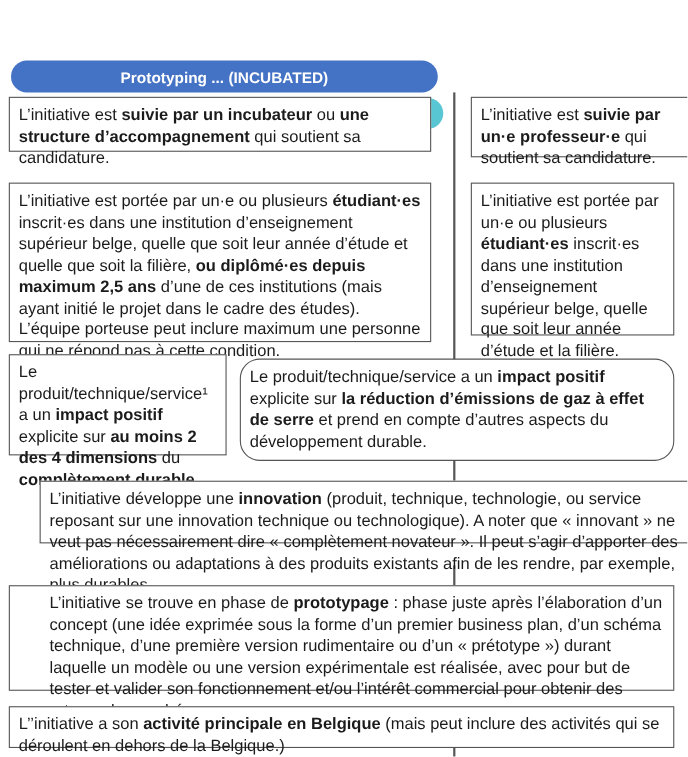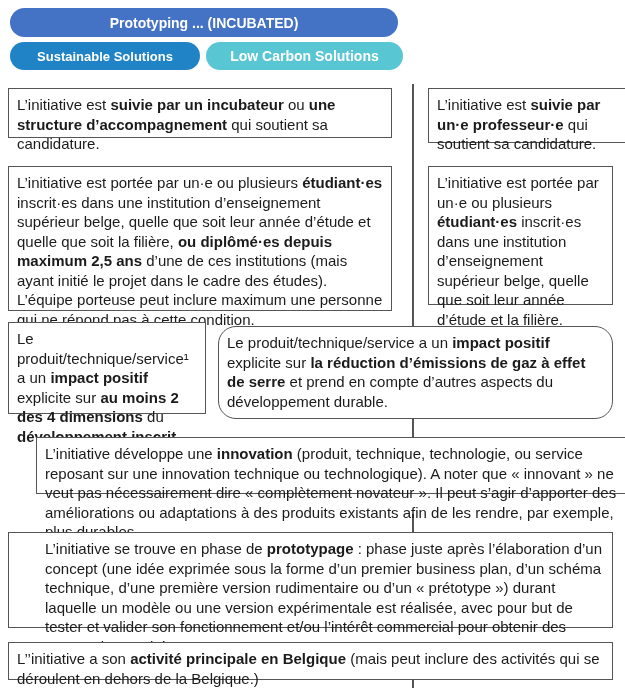--- a/index.html
+++ b/index.html
@@ -5,20 +5,21 @@
   html,body { margin:0; padding:0; background:#ffffff; }
   body { font-family:"Liberation Sans", sans-serif; color:var(--text,#1b1b1b); }
   .canvas {
     position:relative; width:625px; height:688px; background:#ffffff;
     overflow:hidden; margin:0 auto;
   }
   .pill {
     position:absolute; display:flex; align-items:center; justify-content:center;
     color:#ffffff; font-weight:700; text-align:right; box-sizing:border-box;
     white-space:pre-wrap;
+    margin-top:47px;
   }
   .pill-incubated   { left:10px;  top:8px;  width:388px; height:29px; border-radius:15px; background:var(--incubated-pill,#4472c4); font-size:14px; }
   .pill-sustainable { left:10px;  top:42px; width:190px; height:28px; border-radius:14px; background:var(--sustainable-pill,#2083c5); font-size:13px; }
   .pill-lowcarbon   { left:206px; top:42px; width:197px; height:28px; border-radius:14px; background:var(--low-carbon-pill,#59c6d3); font-size:14px; }
   .pill-nonincubated{ left:423px; top:9px;  width:170px; height:64px; border-radius:24px; background:var(--non-incubated-pill,#6cbe3e); font-size:13px; line-height:1.45; }
   .crit {
     position:absolute; box-sizing:border-box; background:#ffffff;
     border:1px solid var(--box-border,#555555);
     padding:6px 8px; font-size:15px; line-height:1.3; color:var(--text,#1b1b1b);
   }
@@ -47,21 +48,21 @@
   <div class="pill pill-sustainable">Sustainable Solutions</div>
   <div class="pill pill-lowcarbon">Low Carbon Solutions</div>
 
   <div class="connector c1"></div>
   <div class="connector c2"></div>
   <div class="connector c3"></div>
   <div class="connector c4"></div>
 
   <div class="crit b-sup-l"><span>L’initiative est </span><b>suivie par un incubateur</b><span> ou </span><b>une structure d’accompagnement</b><span> qui soutient sa candidature.</span></div>
   <div class="crit b-stu-l"><span>L’initiative est portée par un·e ou plusieurs </span><b>étudiant·es</b><span> inscrit·es dans une institution d’enseignement supérieur belge, quelle que soit leur année d’étude et quelle que soit la filière, </span><b>ou diplômé·es depuis maximum 2,5 ans</b><span> d’une de ces institutions (mais ayant initié le projet dans le cadre des études). L’équipe porteuse peut inclure maximum une personne qui ne répond pas à cette condition.</span></div>
-  <div class="crit b-imp-l"><span>Le produit/technique/service¹ a un </span><b>impact positif</b><span> explicite sur </span><b>au moins 2 des 4 dimensions</b><span> du </span><b>développement inscrit</b></div>
+  <div class="crit b-imp-l"><span>Le produit/technique/service¹ a un </span><b>impact positif</b><span> explicite sur </span><b>au moins 2 des 4 dimensions</b><span> du </span><b>complètement durable</b></div>
 
   <div class="crit b-sup-r"><span>L’initiative est </span><b>suivie par un·e professeur·e</b><span> qui soutient sa candidature.</span></div>
   <div class="crit b-stu-r"><span>L’initiative est portée par un·e ou plusieurs </span><b>étudiant·es</b><span> inscrit·es dans une institution d’enseignement supérieur belge, quelle que soit leur année d’étude et la filière.</span></div>
 
   <div class="crit b-imp-w"><span>Le produit/technique/service a un </span><b>impact positif</b><span> explicite sur </span><b>la réduction d’émissions de gaz à effet de serre</b><span> et prend en compte d’autres aspects du développement durable.</span></div>
   <div class="crit b-innov"><span>L’initiative développe une </span><b>innovation</b><span> (produit, technique, technologie, ou service reposant sur une innovation technique ou technologique). A noter que « innovant » ne veut pas nécessairement dire « complètement novateur ». Il peut s’agir d’apporter des améliorations ou adaptations à des produits existants afin de les rendre, par exemple, plus durables.</span></div>
   <div class="crit b-proto"><span>L’initiative se trouve en phase de </span><b>prototypage</b><span> : phase juste après l’élaboration d’un concept (une idée exprimée sous la forme d’un premier business plan, d’un schéma technique, d’une première version rudimentaire ou d’un « prétotype ») durant laquelle un modèle ou une version expérimentale est réalisée, avec pour but de tester et valider son fonctionnement et/ou l’intérêt commercial pour obtenir des retours de marché.</span></div>
   <div class="crit b-belg"><span>L’’initiative a son </span><b>activité principale en Belgique</b><span> (mais peut inclure des activités qui se déroulent en dehors de la Belgique.)</span></div>
 
 </div>

